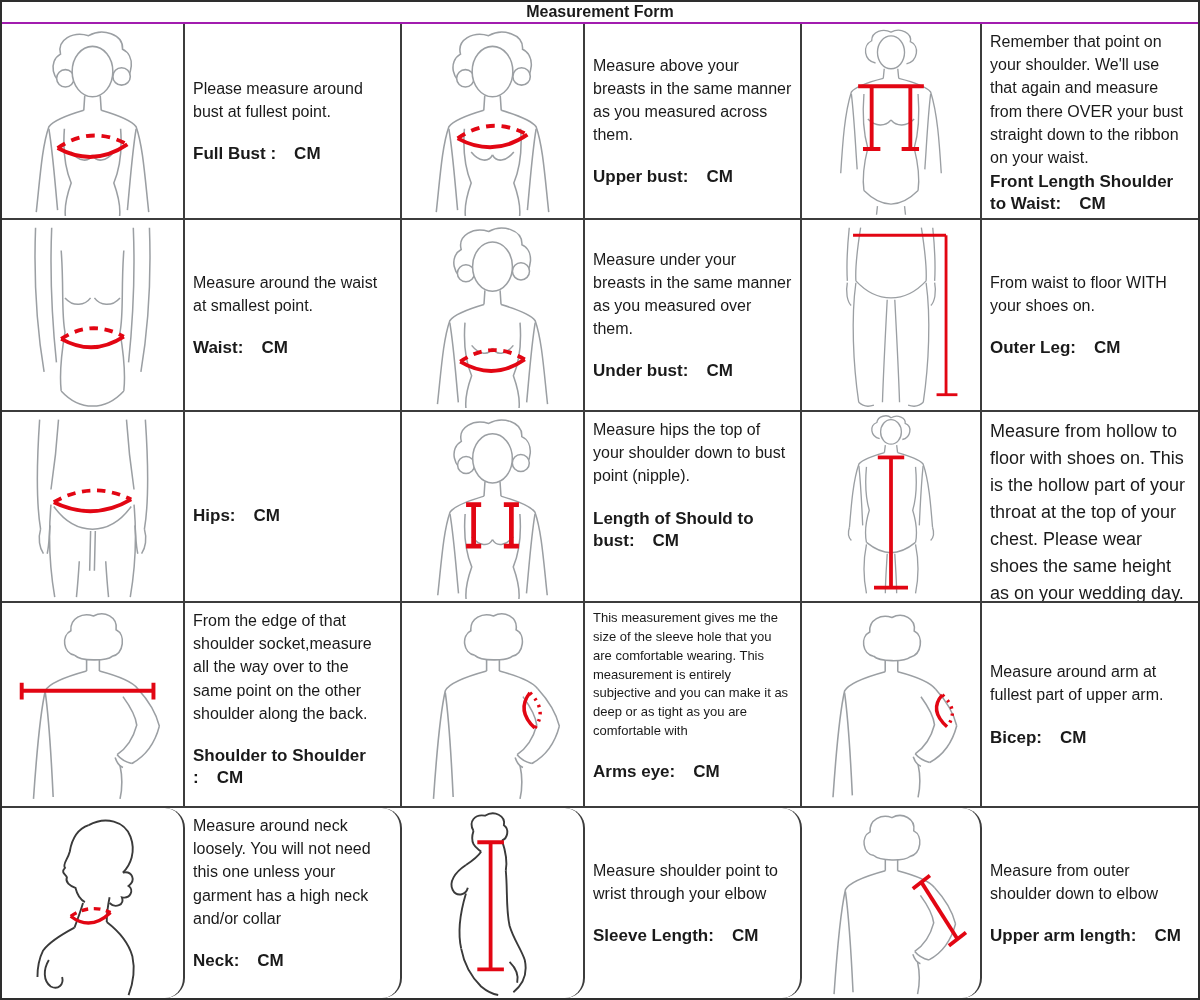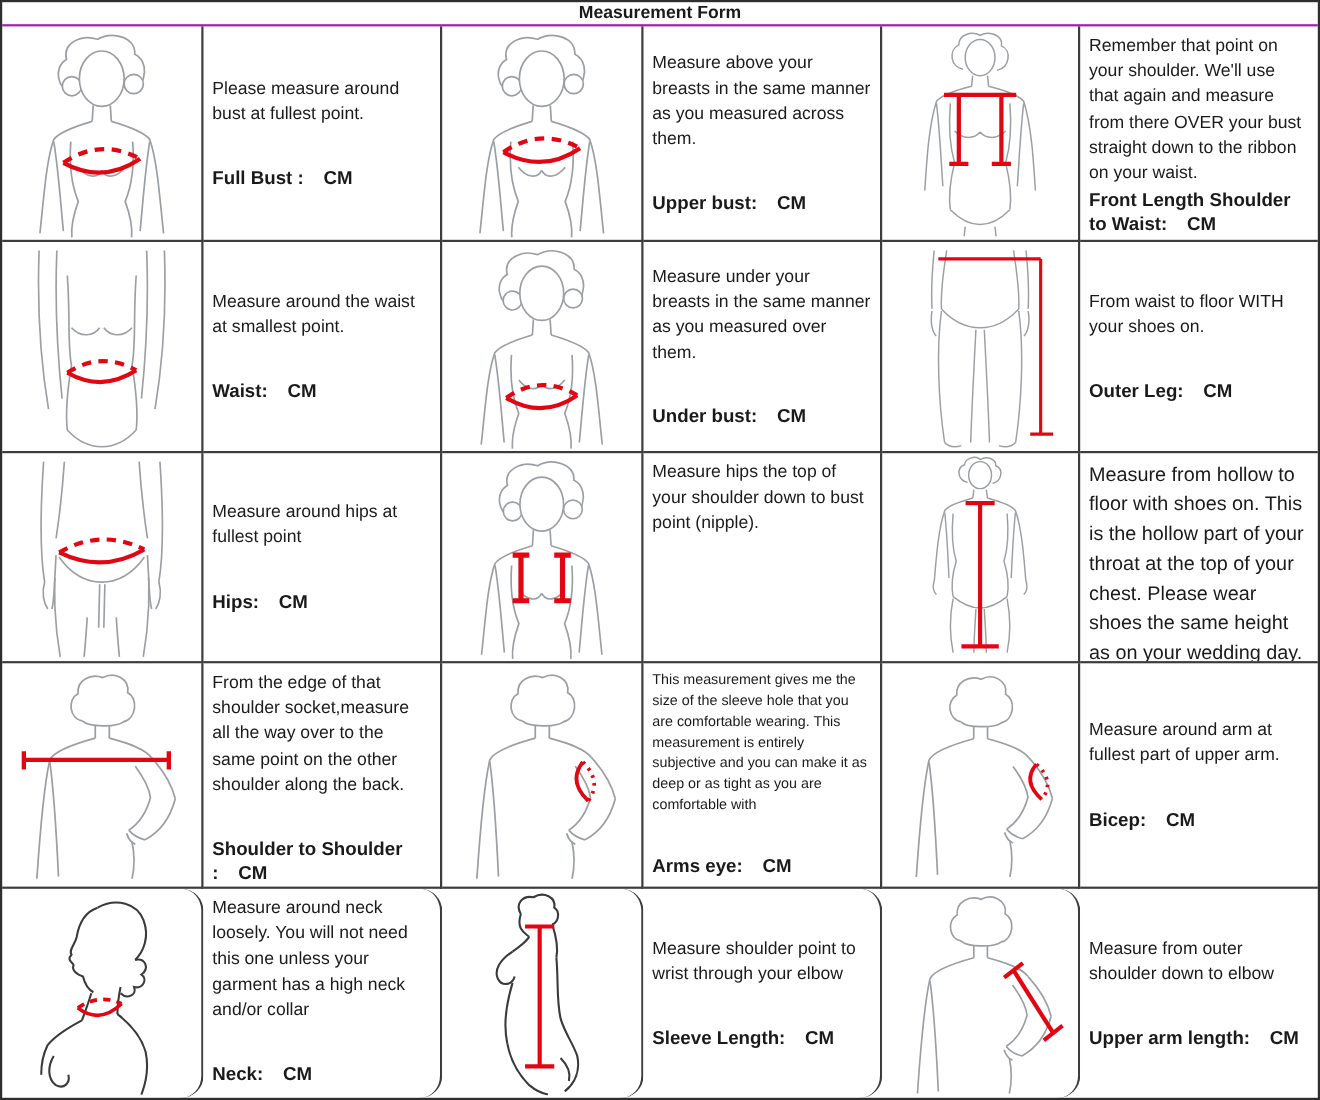--- a/index.html
+++ b/index.html
@@ -13,21 +13,21 @@
   .cell{box-sizing:border-box;border-right:2px solid #3c3c3c;border-bottom:2px solid #3c3c3c;overflow:hidden;}
   .cell.last-col{border-right:none;}
   .cell.last-row{border-bottom:none;border-radius:20px;}
   .fig-cell{display:flex;align-items:center;justify-content:center;padding:2px;}
   .fig-cell svg{width:100%;height:100%;}
   .text-cell{display:flex;flex-direction:column;justify-content:center;padding:6px 8px;}
   .text-cell.top{justify-content:flex-start;}
   .desc{font-size:16px;line-height:1.45;white-space:pre-line;}
   .desc.small{font-size:13px;line-height:1.45;}
   .desc.mid{font-size:18px;line-height:1.5;}
-  .mlabel{font-size:17px;font-weight:bold;margin-top:36px;line-height:1.3;}
+  .mlabel{font-size:17px;font-weight:bold;margin-top:20px;line-height:1.3;}
   .mlabel.tight{margin-top:2px;}
   .mlabel .unit{margin-left:18px;}
 </style>
 </head>
 <body>
 
 <svg width="0" height="0" style="position:absolute" aria-hidden="true">
   <defs>
     <g id="sym-head" stroke="#9b9fa3" stroke-width="1.6" fill="none">
       <path d="M64,62 C48,58 44,36 57,29 C53,14 70,5 86,10 C100,2 122,8 121,24 C134,30 133,52 118,60"></path>
@@ -196,35 +196,35 @@
           <path d="M46,96 C43,130 45,165 50,194 M134,96 C137,130 135,165 130,194"></path>
           <path d="M76,156 C75,172 74,184 73,194 M104,156 C105,172 106,184 107,194"></path>
         </g>
         <g stroke="#e20613" stroke-width="4" fill="none" transform="rotate(-2 90 92)">
           <path d="M49,92 Q90,70 131,92" stroke-dasharray="9,7"></path>
           <path d="M49,92 Q90,114 131,92"></path>
         </g>
       </svg>
     </div>
     <div class="cell text-cell">
-      <div class="desc">Measure around hips at fullest point</div>
       <div class="mlabel"><span>Hips:</span><span class="unit">CM</span></div>
     </div>
     <div class="cell fig-cell">
       <svg viewBox="0 0 180 196">
         <use href="#sym-head"></use>
           <use href="#sym-torso"></use>
         <g stroke="#e20613" stroke-width="5" fill="none">
           <path d="M70,96 L70,140 M62,96 L78,96 M62,140 L78,140"></path>
           <path d="M110,96 L110,140 M102,96 L118,96 M102,140 L118,140"></path>
         </g>
       </svg>
     </div>
     <div class="cell text-cell top">
       <div class="desc">Measure hips the top of your shoulder down to bust point (nipple).</div>
+      <div class="mlabel"><span>Length of Should to bust:</span><span class="unit">CM</span></div>
     </div>
     <div class="cell fig-cell">
       <svg viewBox="0 0 180 196">
         <g stroke="#9b9fa3" stroke-width="1.4" fill="none">
           <path d="M78,26 C68,24 67,12 75,9 C76,2 86,0 90,4 C97,0 106,4 105,10 C113,13 111,25 102,27"></path>
           <ellipse cx="90" cy="19" rx="11" ry="13" fill="#fff"></ellipse>
           <path d="M84,33 L83,41 M96,33 L97,41"></path>
           <path d="M83,41 C70,45 60,48 56,53 C50,70 48,95 46,120"></path>
           <path d="M56,55 C58,75 59,95 60,118"></path>
           <path d="M97,41 C110,45 120,48 124,53 C130,70 132,95 134,120"></path>

